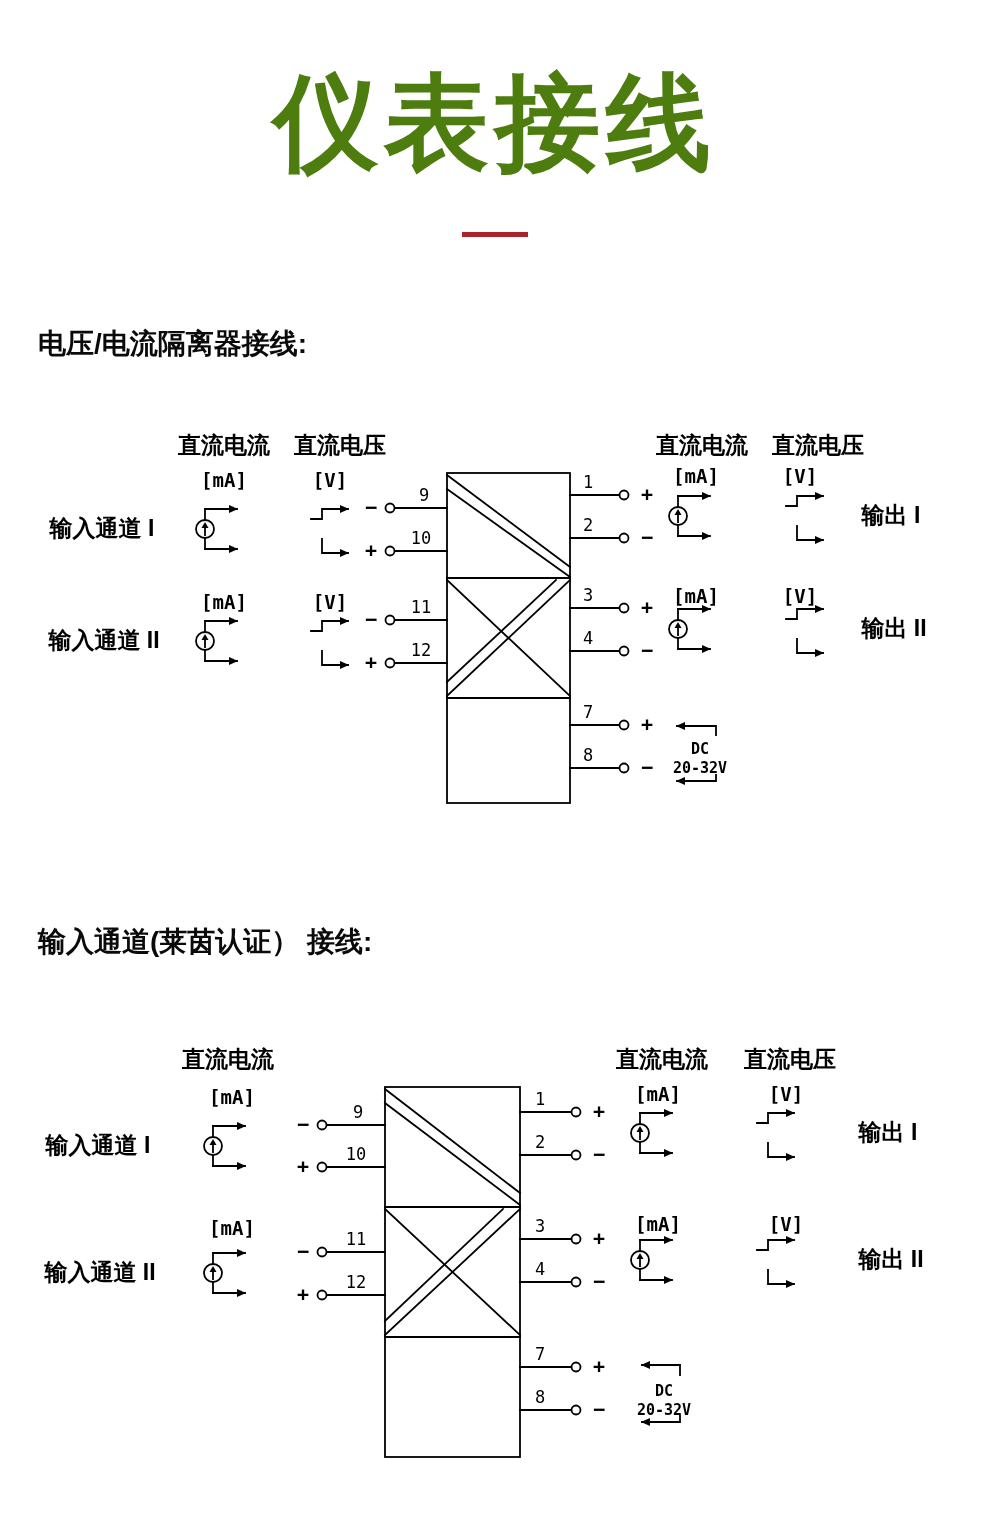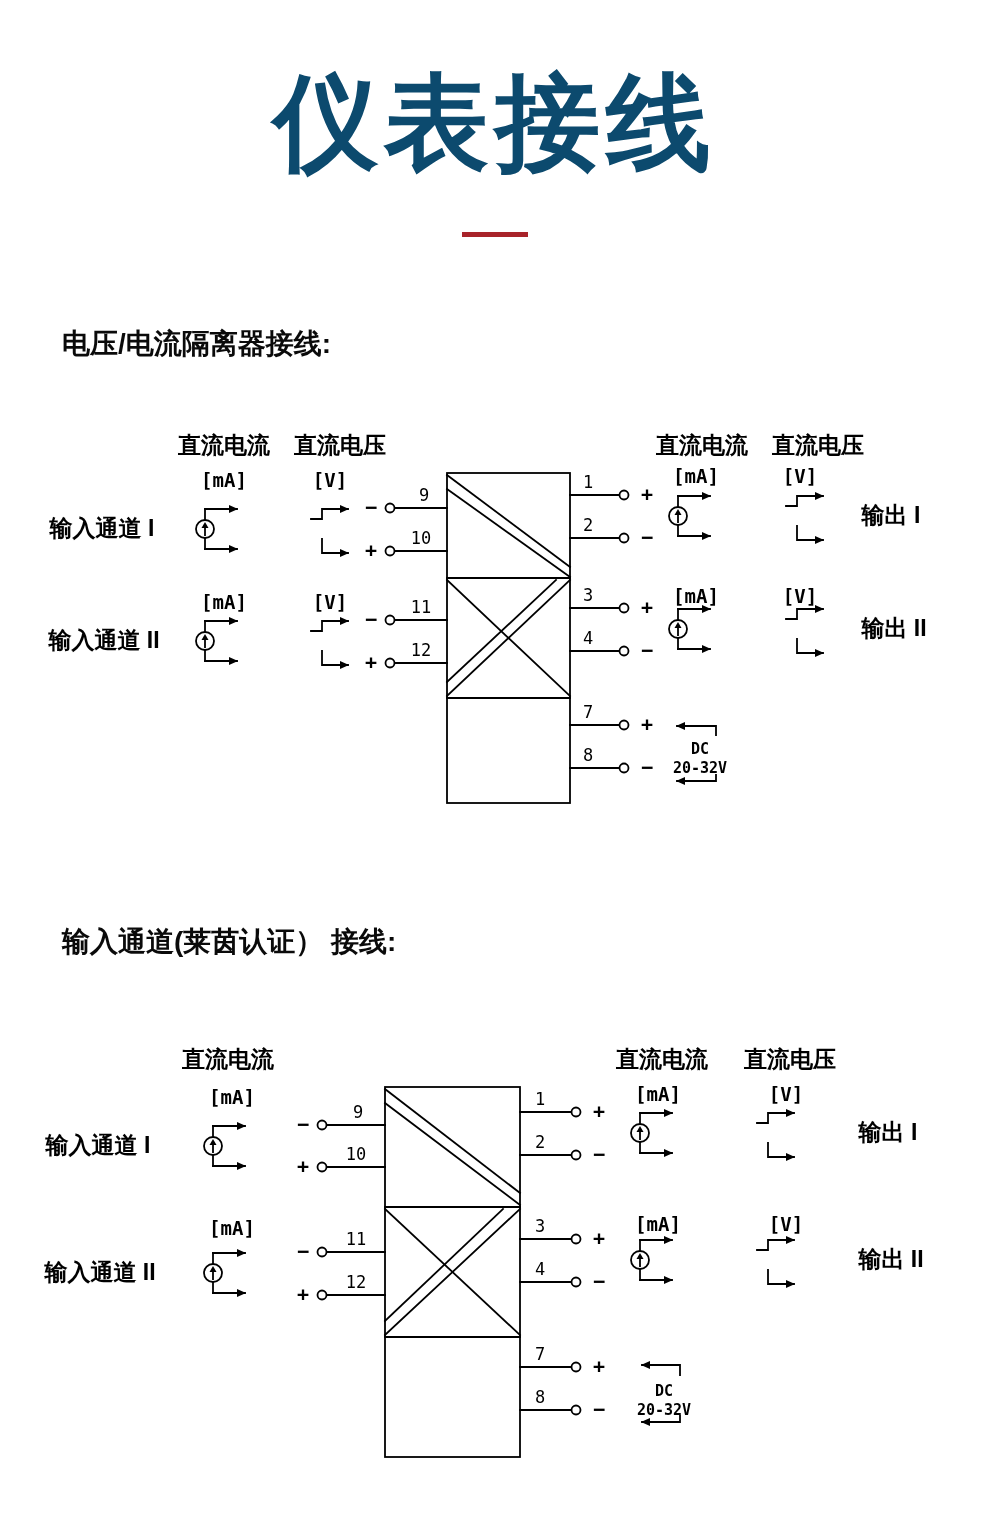--- a/index.html
+++ b/index.html
@@ -7,29 +7,29 @@
     width:990px; height:1519px; background:#ffffff; overflow:hidden;
     font-family:"Liberation Sans", sans-serif; color:#000;
     position:relative;
   }
   .main-title {
     padding-top:55px;
     text-align:center;
     font-size:105px;
     line-height:1.3;
     font-weight:900;
-    color:#0c4a6e;
+    color:#4d7c0f;
     letter-spacing:6px;
   }
   .title-rule {
     width:66px; height:5px; margin:40px auto 0 auto;
     background:#a8232a;
   }
   .section-heading {
-    margin:88px 0 0 62px;
+    margin:88px 0 0 38px;
     font-size:28px;
     font-weight:bold;
     color:#0a0a0a;
   }
   .section-heading.second { margin-top:100px; }
   svg.diagram { display:block; margin-top:60px; }
   svg.diagram.second { margin-top:46px; }
 
   
   .w   { stroke:#000; stroke-width:1.8; fill:none; stroke-linecap:square; stroke-linejoin:miter; }

